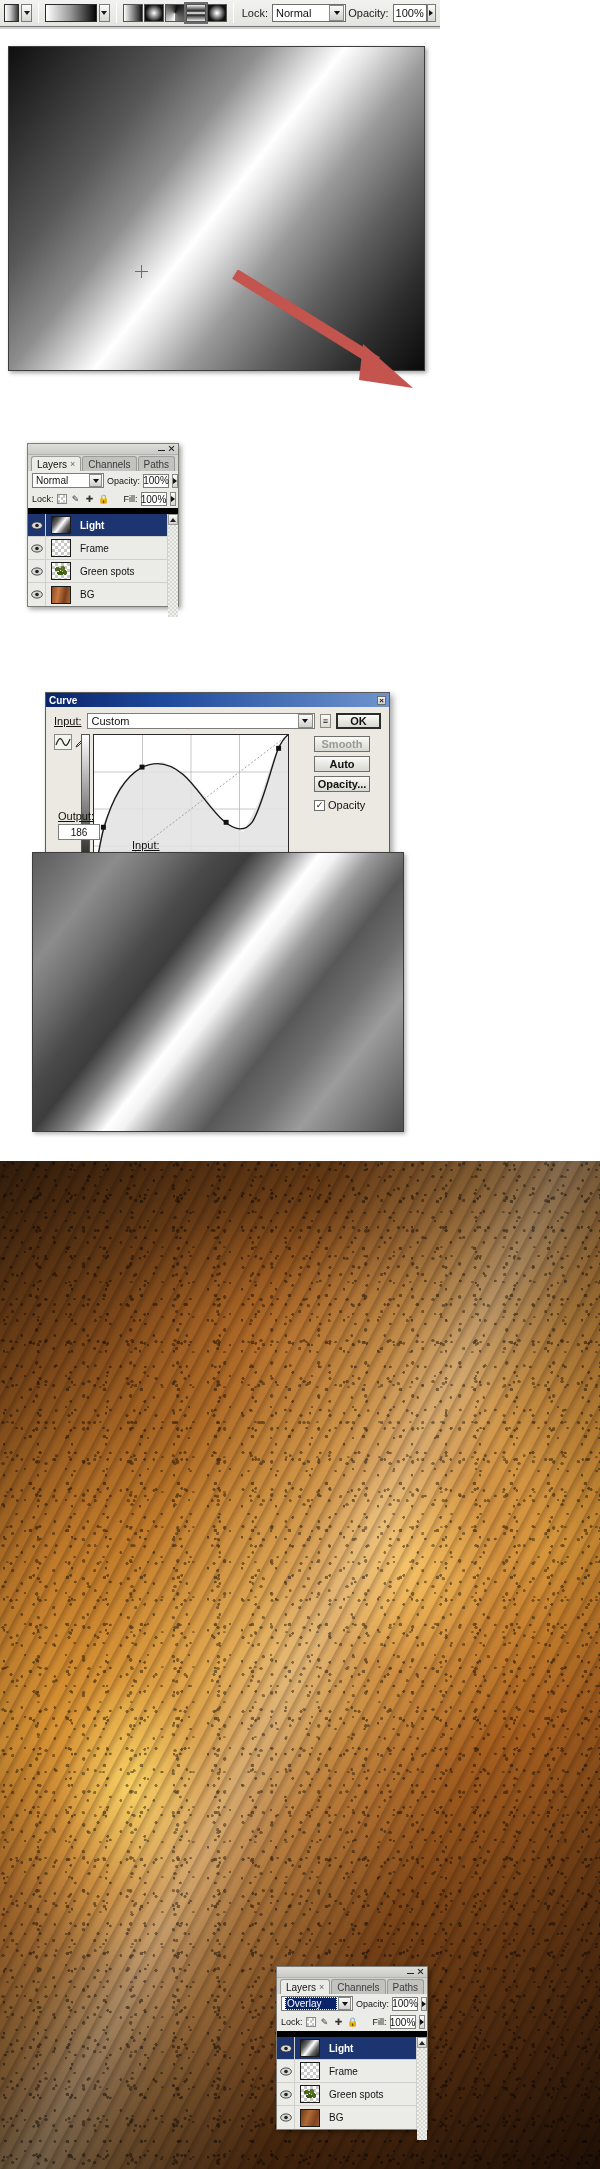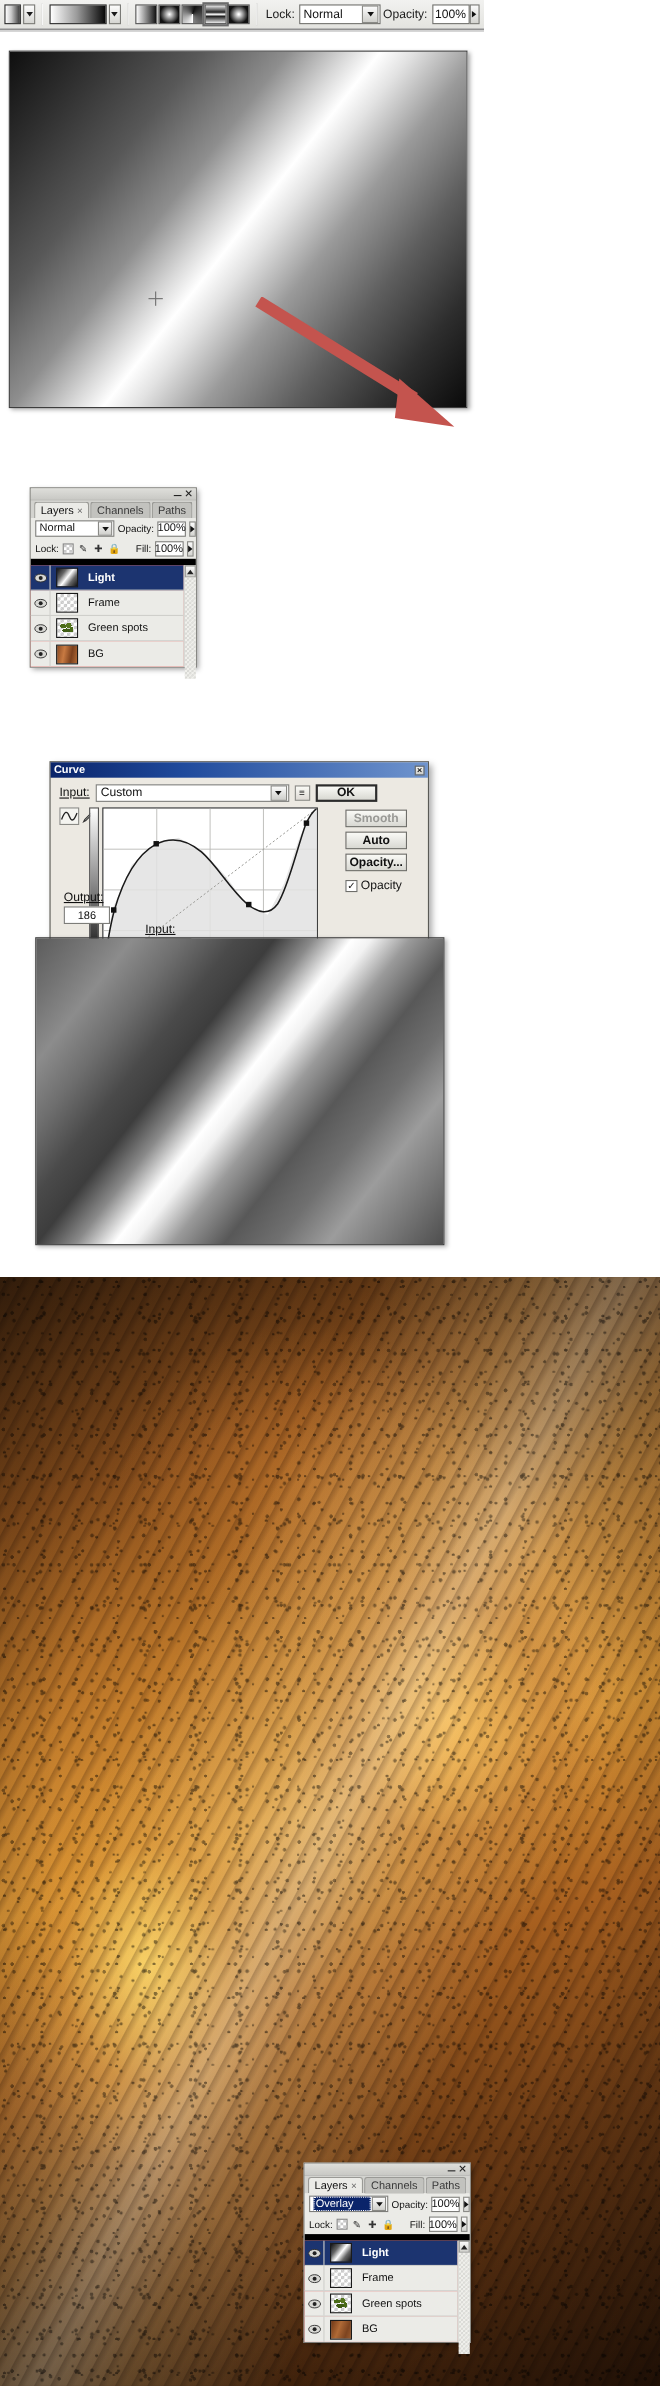--- a/index.html
+++ b/index.html
@@ -483,21 +483,21 @@
 
   <div class="curves" style="height:auto">
     <div class="cv-title">
       <span>Curve</span>
       <span class="cv-close">×</span>
     </div>
     <div class="cv-body">
 
       <div class="row">
         <span class="u">Input:</span>
-        <div class="wide-combo" style="width:176px;flex:none">
+        <div class="wide-combo" style="width:228px;flex:none">
           <span class="txt">Custom</span>
           <span class="btn">
               <i></i>
             </span>
         </div>
         <div style="width:14px;height:14px;border:1px solid #8a8a86;background:linear-gradient(#fafaf6,#dedad4);
                     display:flex;align-items:center;justify-content:center;font-size:9px">≡</div>
         <div class="dlg-btn primary">OK</div>
       </div>
 

